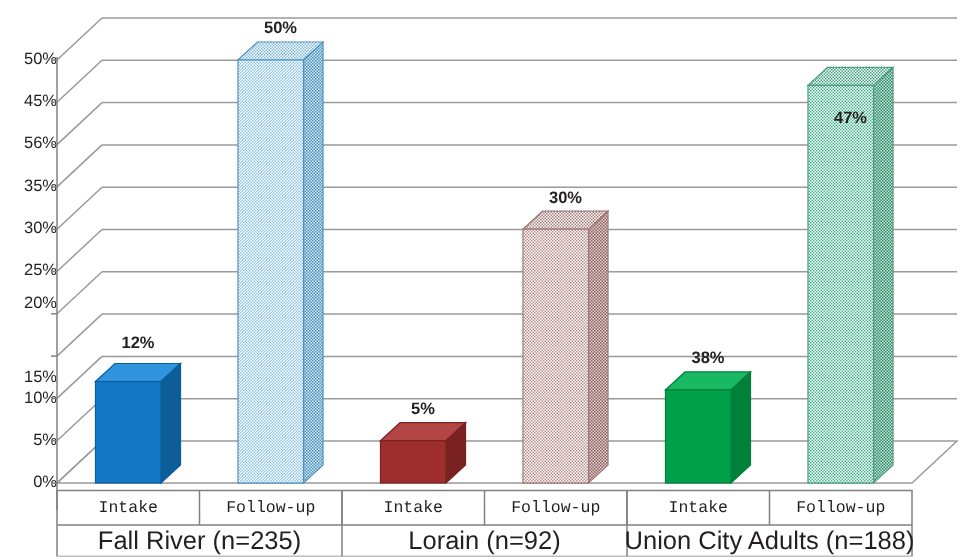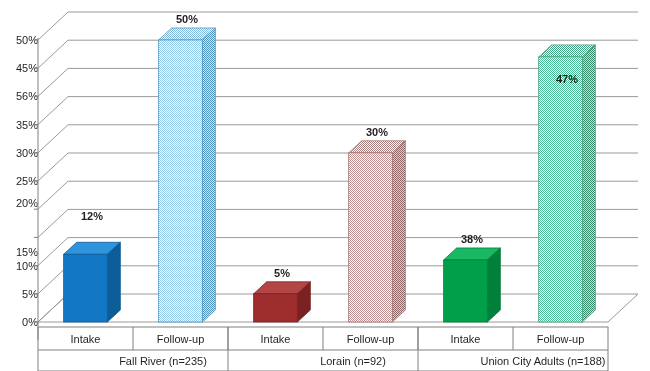--- a/index.html
+++ b/index.html
@@ -43,30 +43,30 @@
 
   
   .xcell{
     position:absolute;
     font-size:11px;
     line-height:12px;
     color:#231f20;
     text-align:right;
     transform:translateX(-50%);
     white-space:nowrap;
+    font-family:Liberation Mono, monospace;
   }
   .xgroup{
     position:absolute;
-    font-size:11px;
+    font-size:17px;
     line-height:12px;
     color:#231f20;
     text-align:left;
     transform:translateX(-50%);
     white-space:nowrap;
-    margin-left:30px;
   }
 </style>
 </head>
 <body>
 
 <div id="chart-root">
 
   <div id="y-axis-labels">
       <div class="ytick" style="top: 322px;">0%</div>
       <div class="ytick" style="top: 293.8px;">5%</div>
@@ -213,21 +213,21 @@
           <line x1="323" y1="327" x2="323" y2="350" stroke="#808080" stroke-width="1"></line>
           <line x1="418" y1="327" x2="418" y2="350" stroke="#808080" stroke-width="1"></line>
           <line x1="513" y1="327" x2="513" y2="350" stroke="#808080" stroke-width="1"></line>
           <line x1="228" y1="327" x2="228" y2="371" stroke="#808080" stroke-width="1"></line>
           <line x1="418" y1="327" x2="418" y2="371" stroke="#808080" stroke-width="1"></line>
         </g>
     </svg>
   </div>
 
   <div id="bar-labels">
-      <div class="bar-label" style="left: 92px; top: 210px;">12%</div>
+      <div class="bar-label" style="left: 92px; top: 223px;">12%</div>
       <div class="bar-label" style="left: 187px; top: 13px;">50%</div>
       <div class="bar-label" style="left: 282px; top: 266.8px;">5%</div>
       <div class="bar-label" style="left: 377px; top: 125.8px;">30%</div>
       <div class="bar-label" style="left: 472px; top: 232.96px;">38%</div>
       <div class="bar-label" style="left: 567px; top: 29.92px; margin-top: 43px;">47%</div>
     </div>
 
   <div id="x-labels">
       <div class="xcell" style="left: 85.5px; top: 333px;">Intake</div>
       <div class="xcell" style="left: 180.5px; top: 333px;">Follow-up</div>

